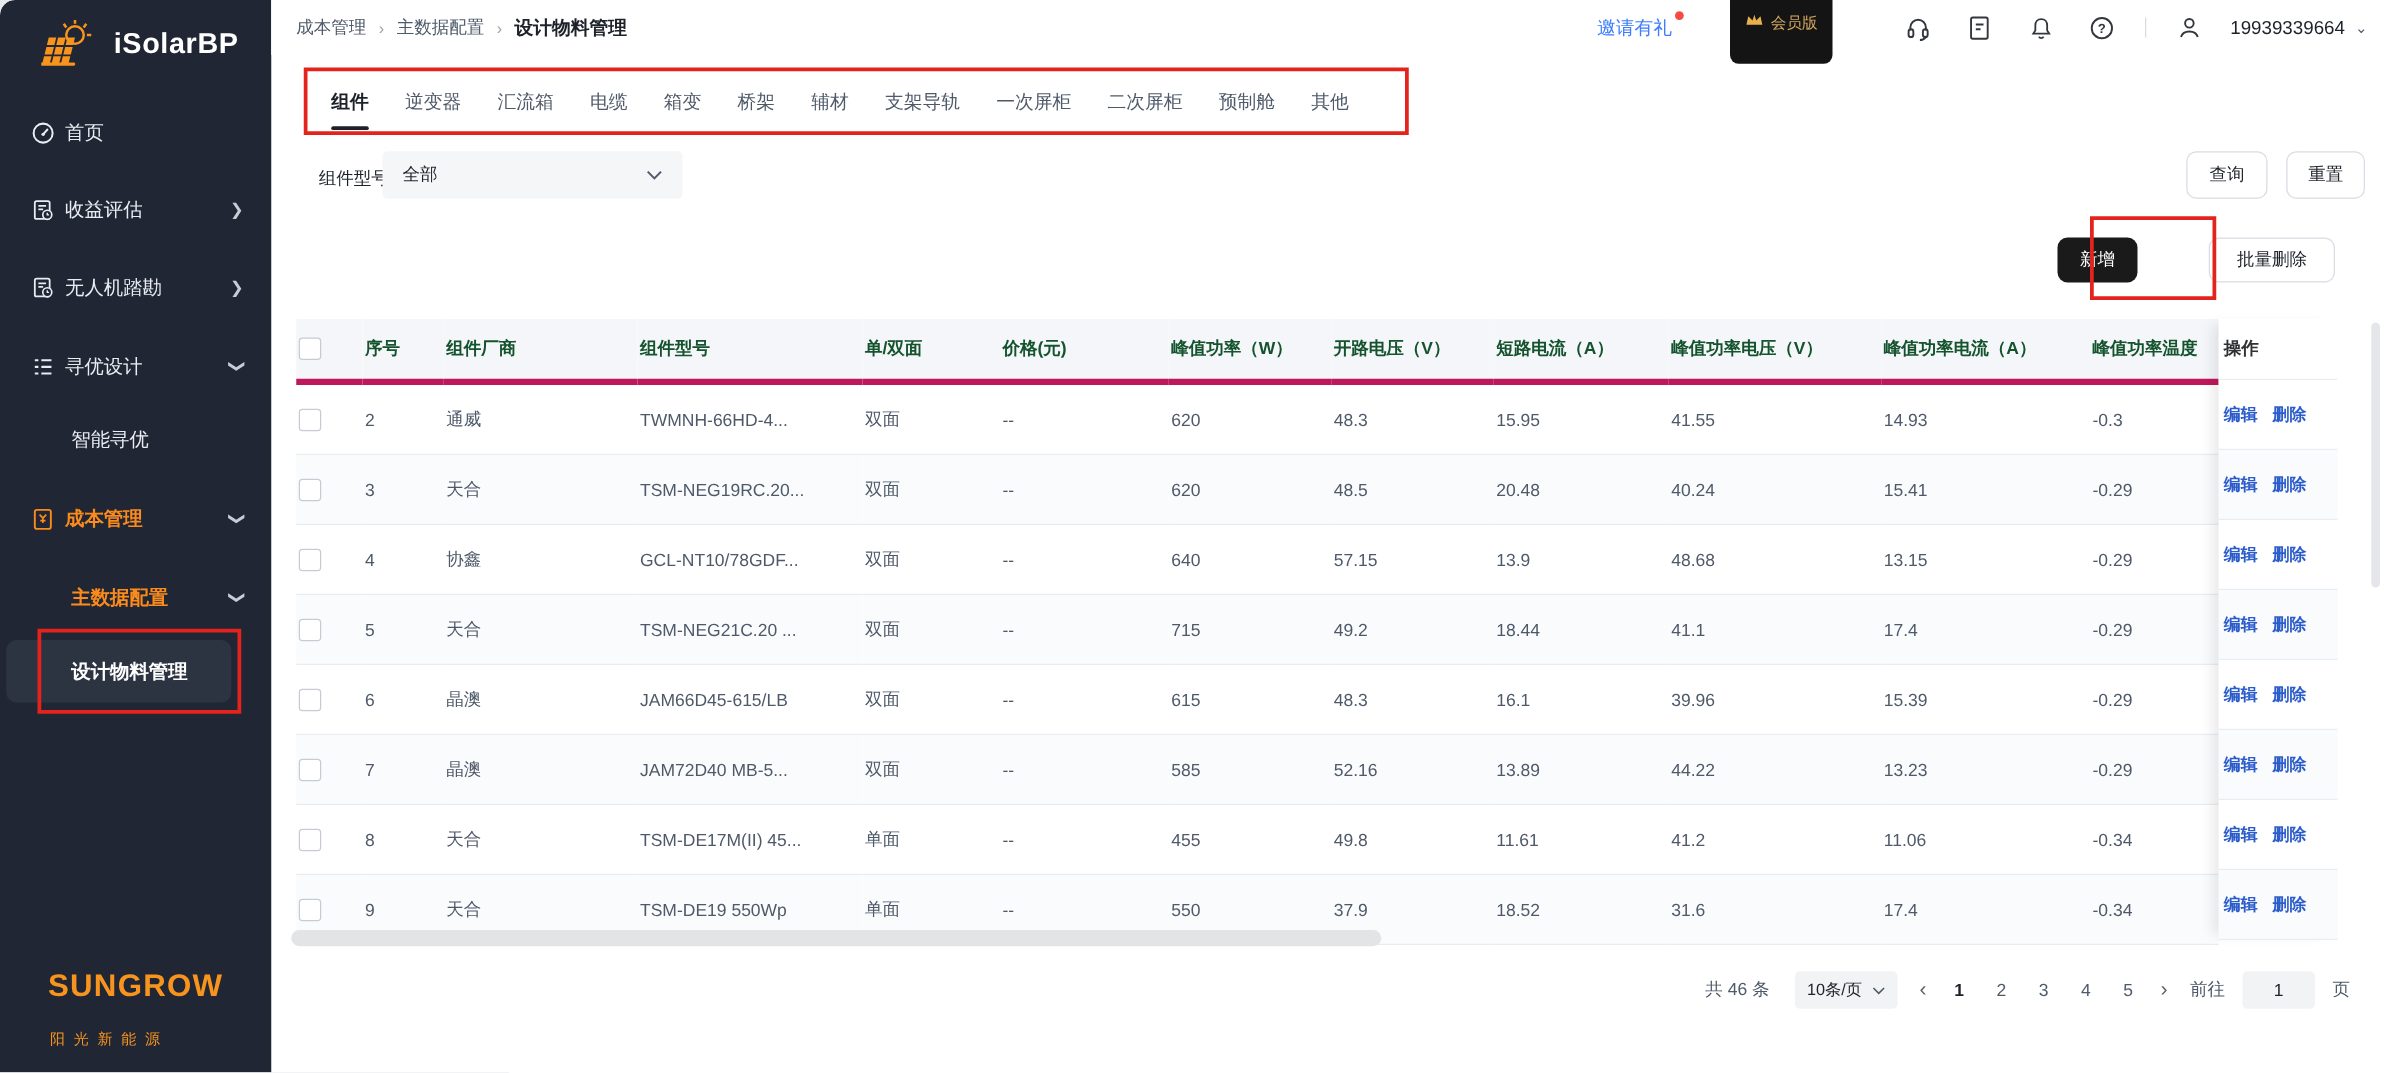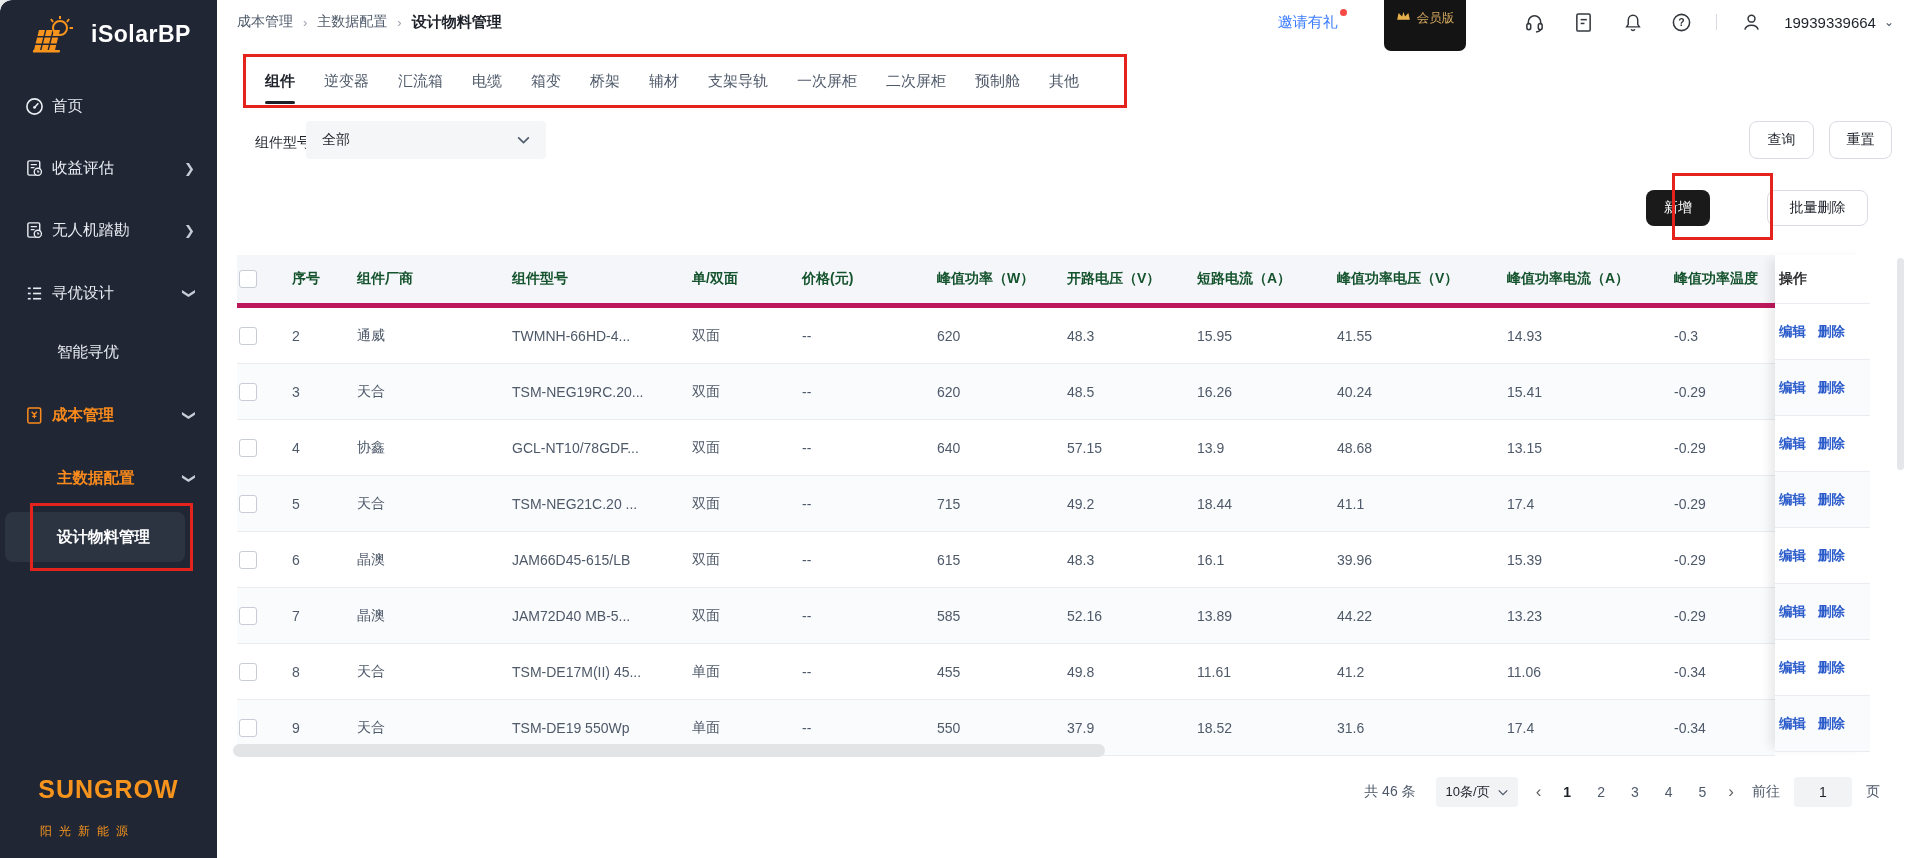--- a/index.html
+++ b/index.html
@@ -331,21 +331,21 @@
           </tr>
           <tr class="stripe">
             <td><span class="cb"></span></td>
             <td>3</td>
             <td>天合</td>
             <td>TSM-NEG19RC.20...</td>
             <td>双面</td>
             <td>--</td>
             <td>620</td>
             <td>48.5</td>
-            <td>16.26</td>
+            <td>20.48</td>
             <td>40.24</td>
             <td>15.41</td>
             <td>-0.29</td>
           </tr>
           <tr>
             <td><span class="cb"></span></td>
             <td>4</td>
             <td>协鑫</td>
             <td>GCL-NT10/78GDF...</td>
             <td>双面</td>

